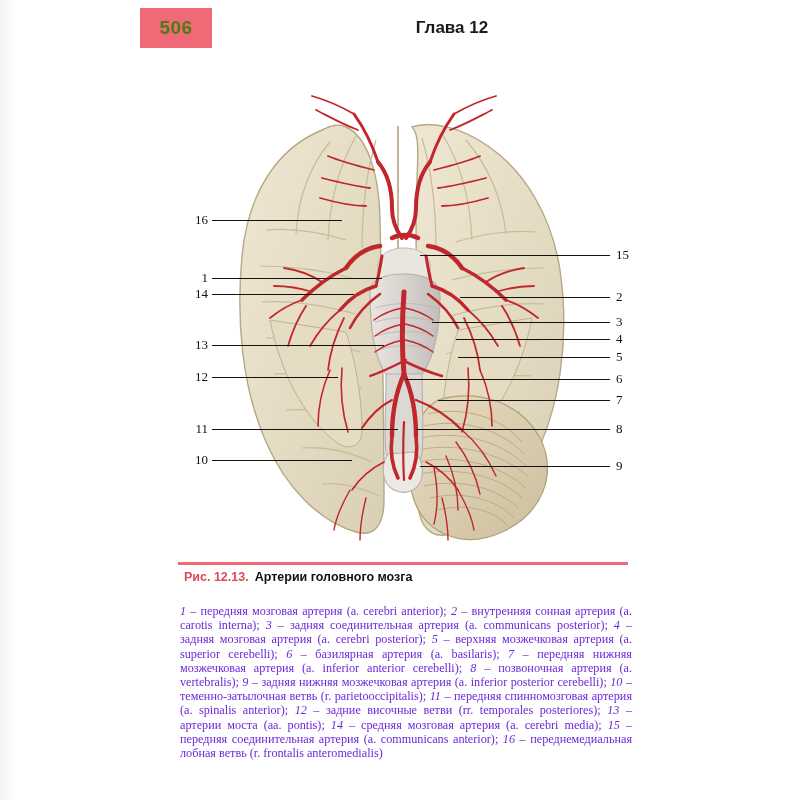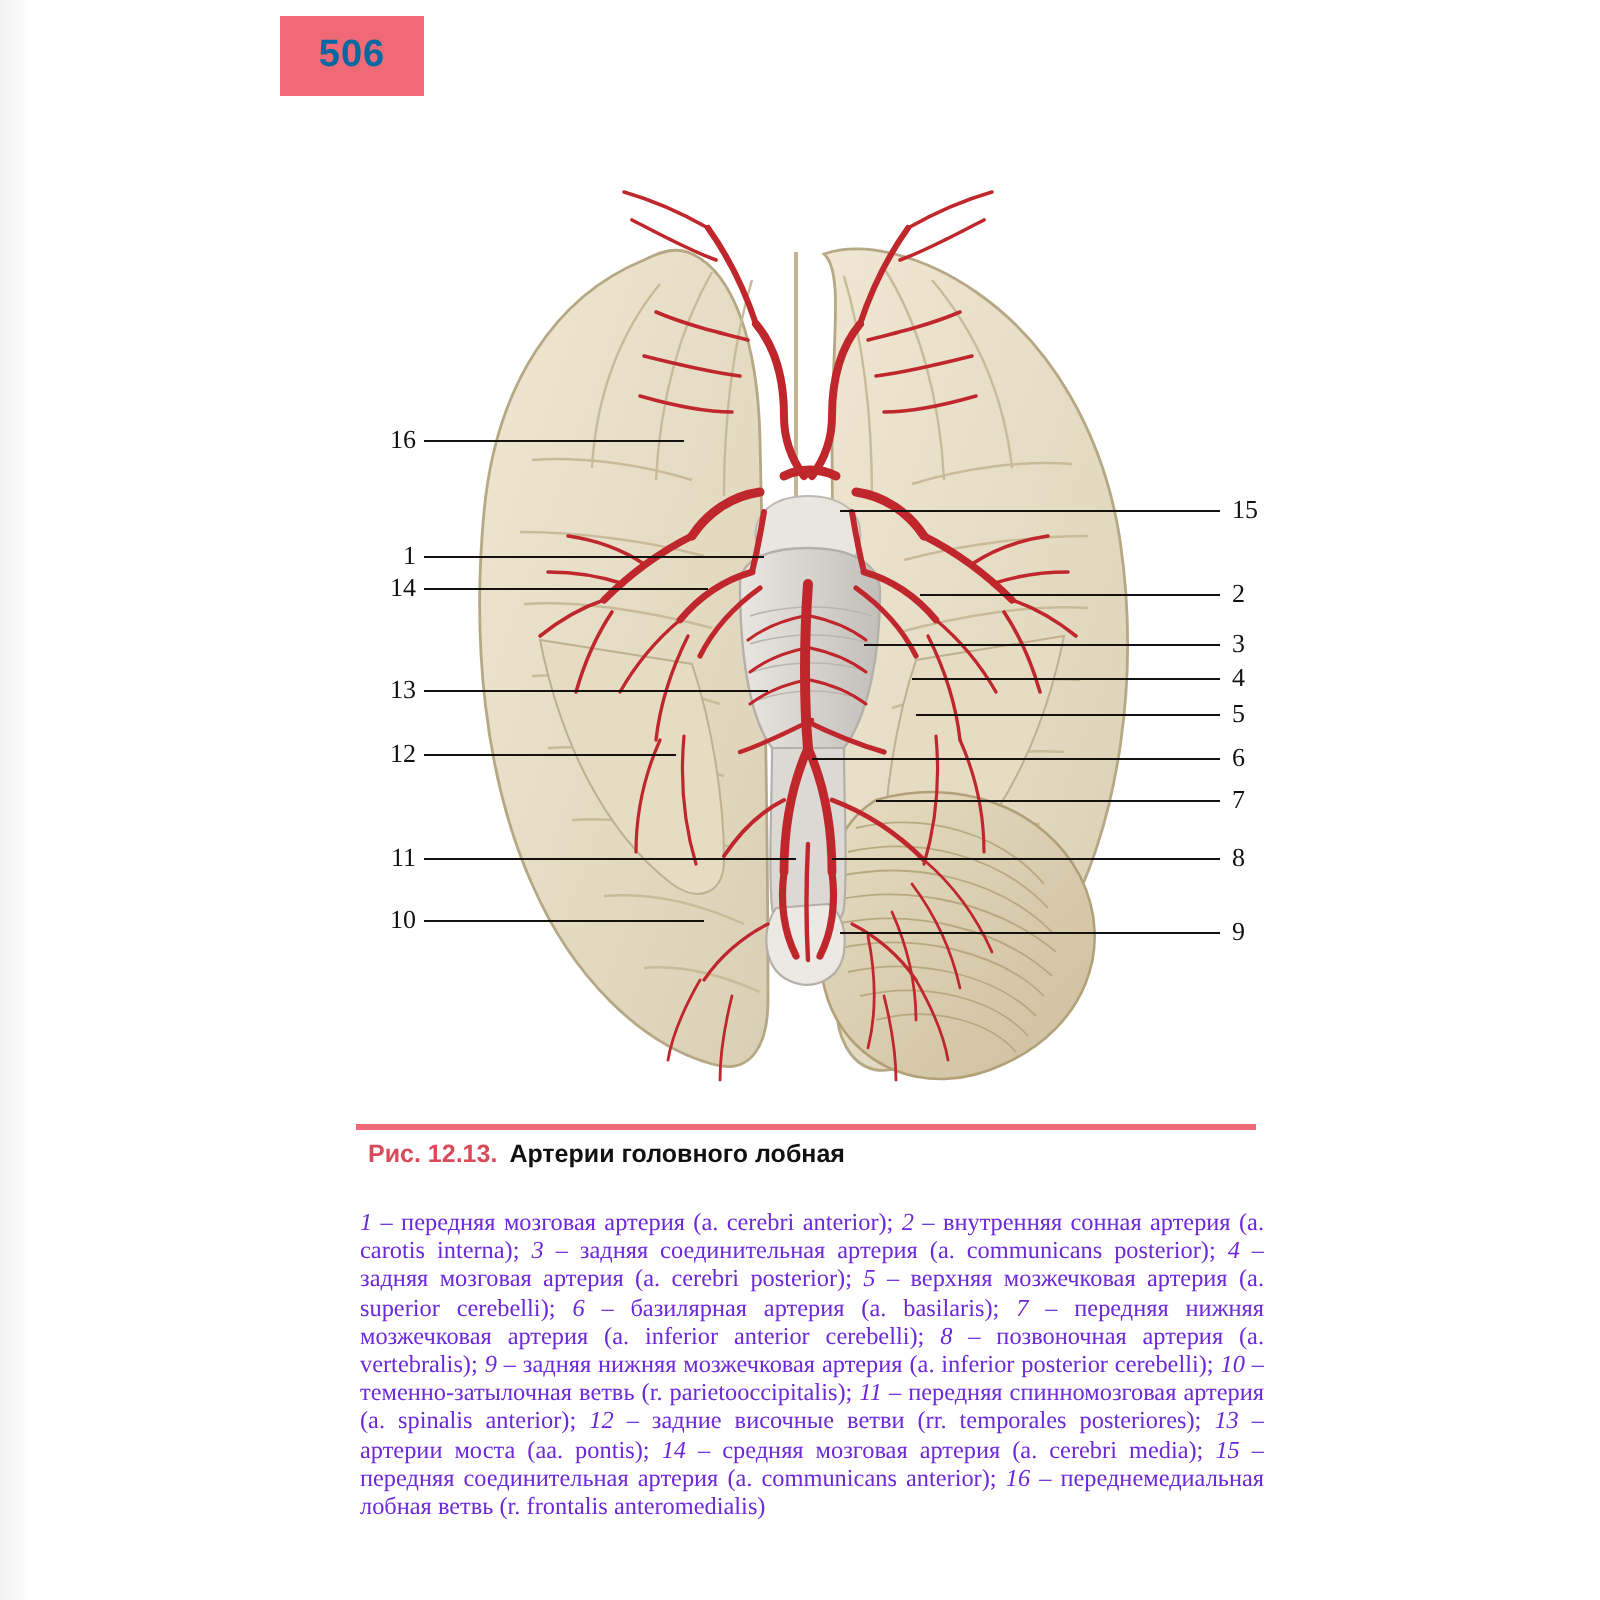--- a/index.html
+++ b/index.html
@@ -45,21 +45,21 @@
     background: #ffffff;
   }
   .page-number {
     position: absolute;
     left: 140px;
     top: 8px;
     width: 72px;
     height: 40px;
     line-height: 40px;
     text-align: center;
-    color: #0369a1;
+    color: #4d7c0f;
     font-size: 19px;
     font-family: "Liberation Sans", sans-serif;
     font-weight: 700;
     letter-spacing: 0.5px;
   }
   .chapter-title {
     position: absolute;
     left: 212px;
     top: 8px;
     width: 480px;
@@ -155,20 +155,21 @@
 <body>
 
 <div class="page">
 
   <div class="page-edge-left"></div>
 
   <div class="header">
     <div class="header-band"></div>
     <div class="header-white-cut"></div>
     <div class="page-number">506</div>
+    <div class="chapter-title">Глава 12</div>
   </div>
 
   <div class="figure">
 
     <div class="brain-wrap">
       <svg class="brain-svg" width="470" height="490" viewBox="0 0 470 490">
         <defs>
           <linearGradient id="brainG" x1="0" y1="0" x2="1" y2="1">
             <stop offset="0%" stop-color="#efe7d2"></stop>
             <stop offset="55%" stop-color="#e4dbc3"></stop>
@@ -426,20 +427,20 @@
     </div>
     <div>
       <div class="lead" style="left:250px; top:396px; width:190px;"></div>
       <div class="lnum right" style="left:446px; top:388px; width:26px;">9</div>
     </div>
 
   </div>
 
   <div class="caption-rule"></div>
   <div class="caption-title">
-    <span class="fig-no">Рис. 12.13.</span><span class="fig-txt">Артерии головного лобная</span>
+    <span class="fig-no">Рис. 12.13.</span><span class="fig-txt">Артерии головного мозга</span>
   </div>
 
   <div class="legend">
     <span><i>1</i> – передняя мозговая артерия (a. cerebri anterior); <i>2</i> – внутренняя сонная артерия (a. carotis interna); <i>3</i> – задняя соединительная артерия (a. communicans posterior); <i>4</i> – задняя мозговая артерия (a. cerebri posterior); <i>5</i> – верхняя мозжечковая артерия (a. superior cerebelli); <i>6</i> – базилярная артерия (a. basilaris); <i>7</i> – передняя нижняя мозжечковая артерия (a. inferior anterior cerebelli); <i>8</i> – позвоночная артерия (a. vertebralis); <i>9</i> – задняя нижняя мозжечковая артерия (a. inferior posterior cerebelli); <i>10</i> – теменно-затылочная ветвь (r. parietooccipitalis); <i>11</i> – передняя спинномозговая артерия (a. spinalis anterior); <i>12</i> – задние височные ветви (rr. temporales posteriores); <i>13</i> – артерии моста (aa. pontis); <i>14</i> – средняя мозговая артерия (a. cerebri media); <i>15</i> – передняя соединительная артерия (a. communicans anterior); <i>16</i> – переднемедиальная лобная ветвь (r. frontalis anteromedialis)</span>
   </div>
 
 </div>
 
 </body></html>

